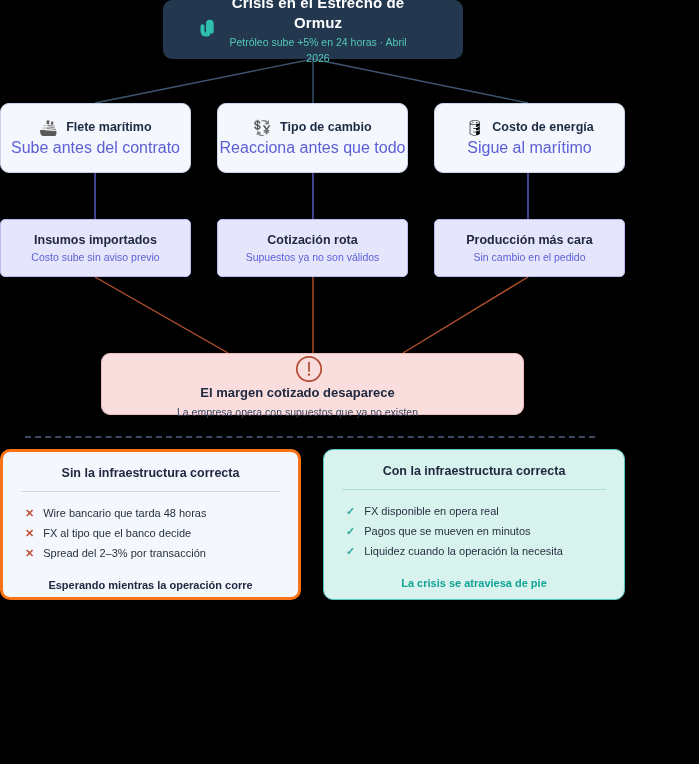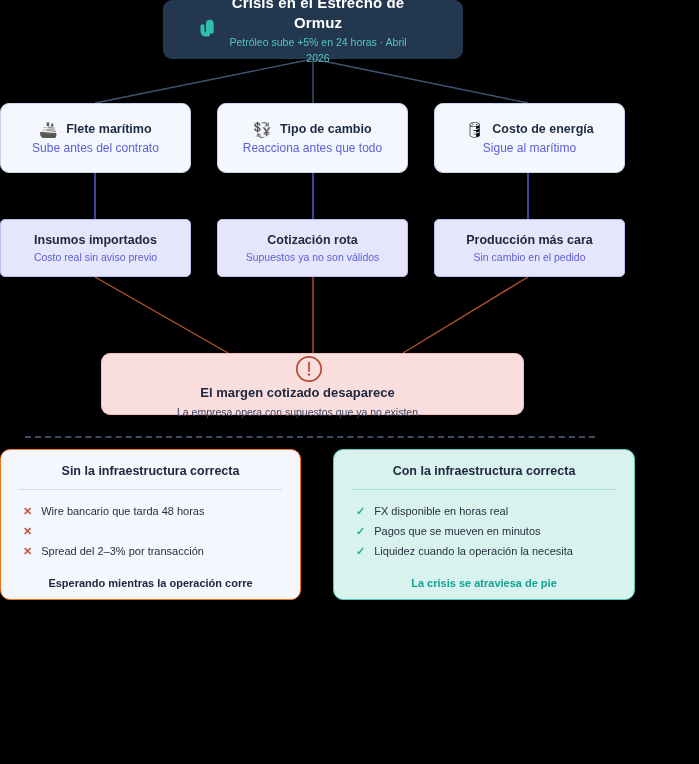--- a/index.html
+++ b/index.html
@@ -94,21 +94,21 @@
     line-height: 1;
     filter: grayscale(1) contrast(1.1);
   }
   .r2-title {
     color: #1d2b42;
     font-size: 12.5px;
     font-weight: bold;
   }
   .r2-sub {
     color: #5b5fd6;
-    font-size: 12px;
+    font-size: 16px;
     margin-top: 4px;
   }
 
   
   .cardrow3 {
     position: absolute;
     top: 219px;
     height: 58px;
     background: #e5e6fb;
     border: 1px solid #b9bbf2;
@@ -186,24 +186,24 @@
     top: 449px;
     height: 151px;
     border-radius: 10px;
     box-sizing: border-box;
     padding: 14px 18px 0 18px;
   }
   .panel-bad {
     left: 0px;
     width: 301px;
     background: #f4f7fd;
-    border: 1px solid #f97316;
+    border: 3px solid #f97316;
   }
   .panel-good {
-    left: 333px;
+    left: 323px;
     width: 302px;
     background: #d8f2ee;
     border: 1px solid #53c7bb;
   }
   .panel-title {
     text-align: center;
     color: #20293f;
     font-size: 12.5px;
     font-weight: bold;
     padding-bottom: 11px;
@@ -297,21 +297,21 @@
   <div class="cardrow2" style="left:434px;width:191px;">
     <div class="r2-head">
       <span class="r2-icon">🛢</span>
       <span class="r2-title">Costo de energía</span>
     </div>
     <div class="r2-sub">Sigue al marítimo</div>
   </div>
 
   <div class="cardrow3" style="left:0px;width:191px;">
     <div class="r3-title">Insumos importados</div>
-    <div class="r3-sub">Costo real sin aviso previo</div>
+    <div class="r3-sub">Costo sube sin aviso previo</div>
   </div>
 
   <div class="cardrow3" style="left:217px;width:191px;">
     <div class="r3-title">Cotización rota</div>
     <div class="r3-sub">Supuestos ya no son válidos</div>
   </div>
 
   <div class="cardrow3" style="left:434px;width:191px;">
     <div class="r3-title">Producción más cara</div>
     <div class="r3-sub">Sin cambio en el pedido</div>
@@ -336,36 +336,37 @@
   <div class="panel panel-bad">
     <div class="panel-title">Sin la infraestructura correcta</div>
     <div class="panel-rule"></div>
     <ul class="panel-list">
       <li>
         <span class="mark mark-x">✕</span>
         <span>Wire bancario que tarda 48 horas</span>
       </li>
       <li>
         <span class="mark mark-x">✕</span>
+        <span>FX al tipo que el banco decide</span>
       </li>
       <li>
         <span class="mark mark-x">✕</span>
         <span>Spread del 2–3% por transacción</span>
       </li>
     </ul>
     <div class="panel-foot foot-bad">Esperando mientras la operación corre</div>
   </div>
 
   <div class="panel panel-good">
     <div class="panel-title">Con la infraestructura correcta</div>
     <div class="panel-rule"></div>
     <ul class="panel-list">
       <li>
         <span class="mark mark-c">✓</span>
-        <span>FX disponible en horas real</span>
+        <span>FX disponible en opera real</span>
       </li>
       <li>
         <span class="mark mark-c">✓</span>
         <span>Pagos que se mueven en minutos</span>
       </li>
       <li>
         <span class="mark mark-c">✓</span>
         <span>Liquidez cuando la operación la necesita</span>
       </li>
     </ul>

